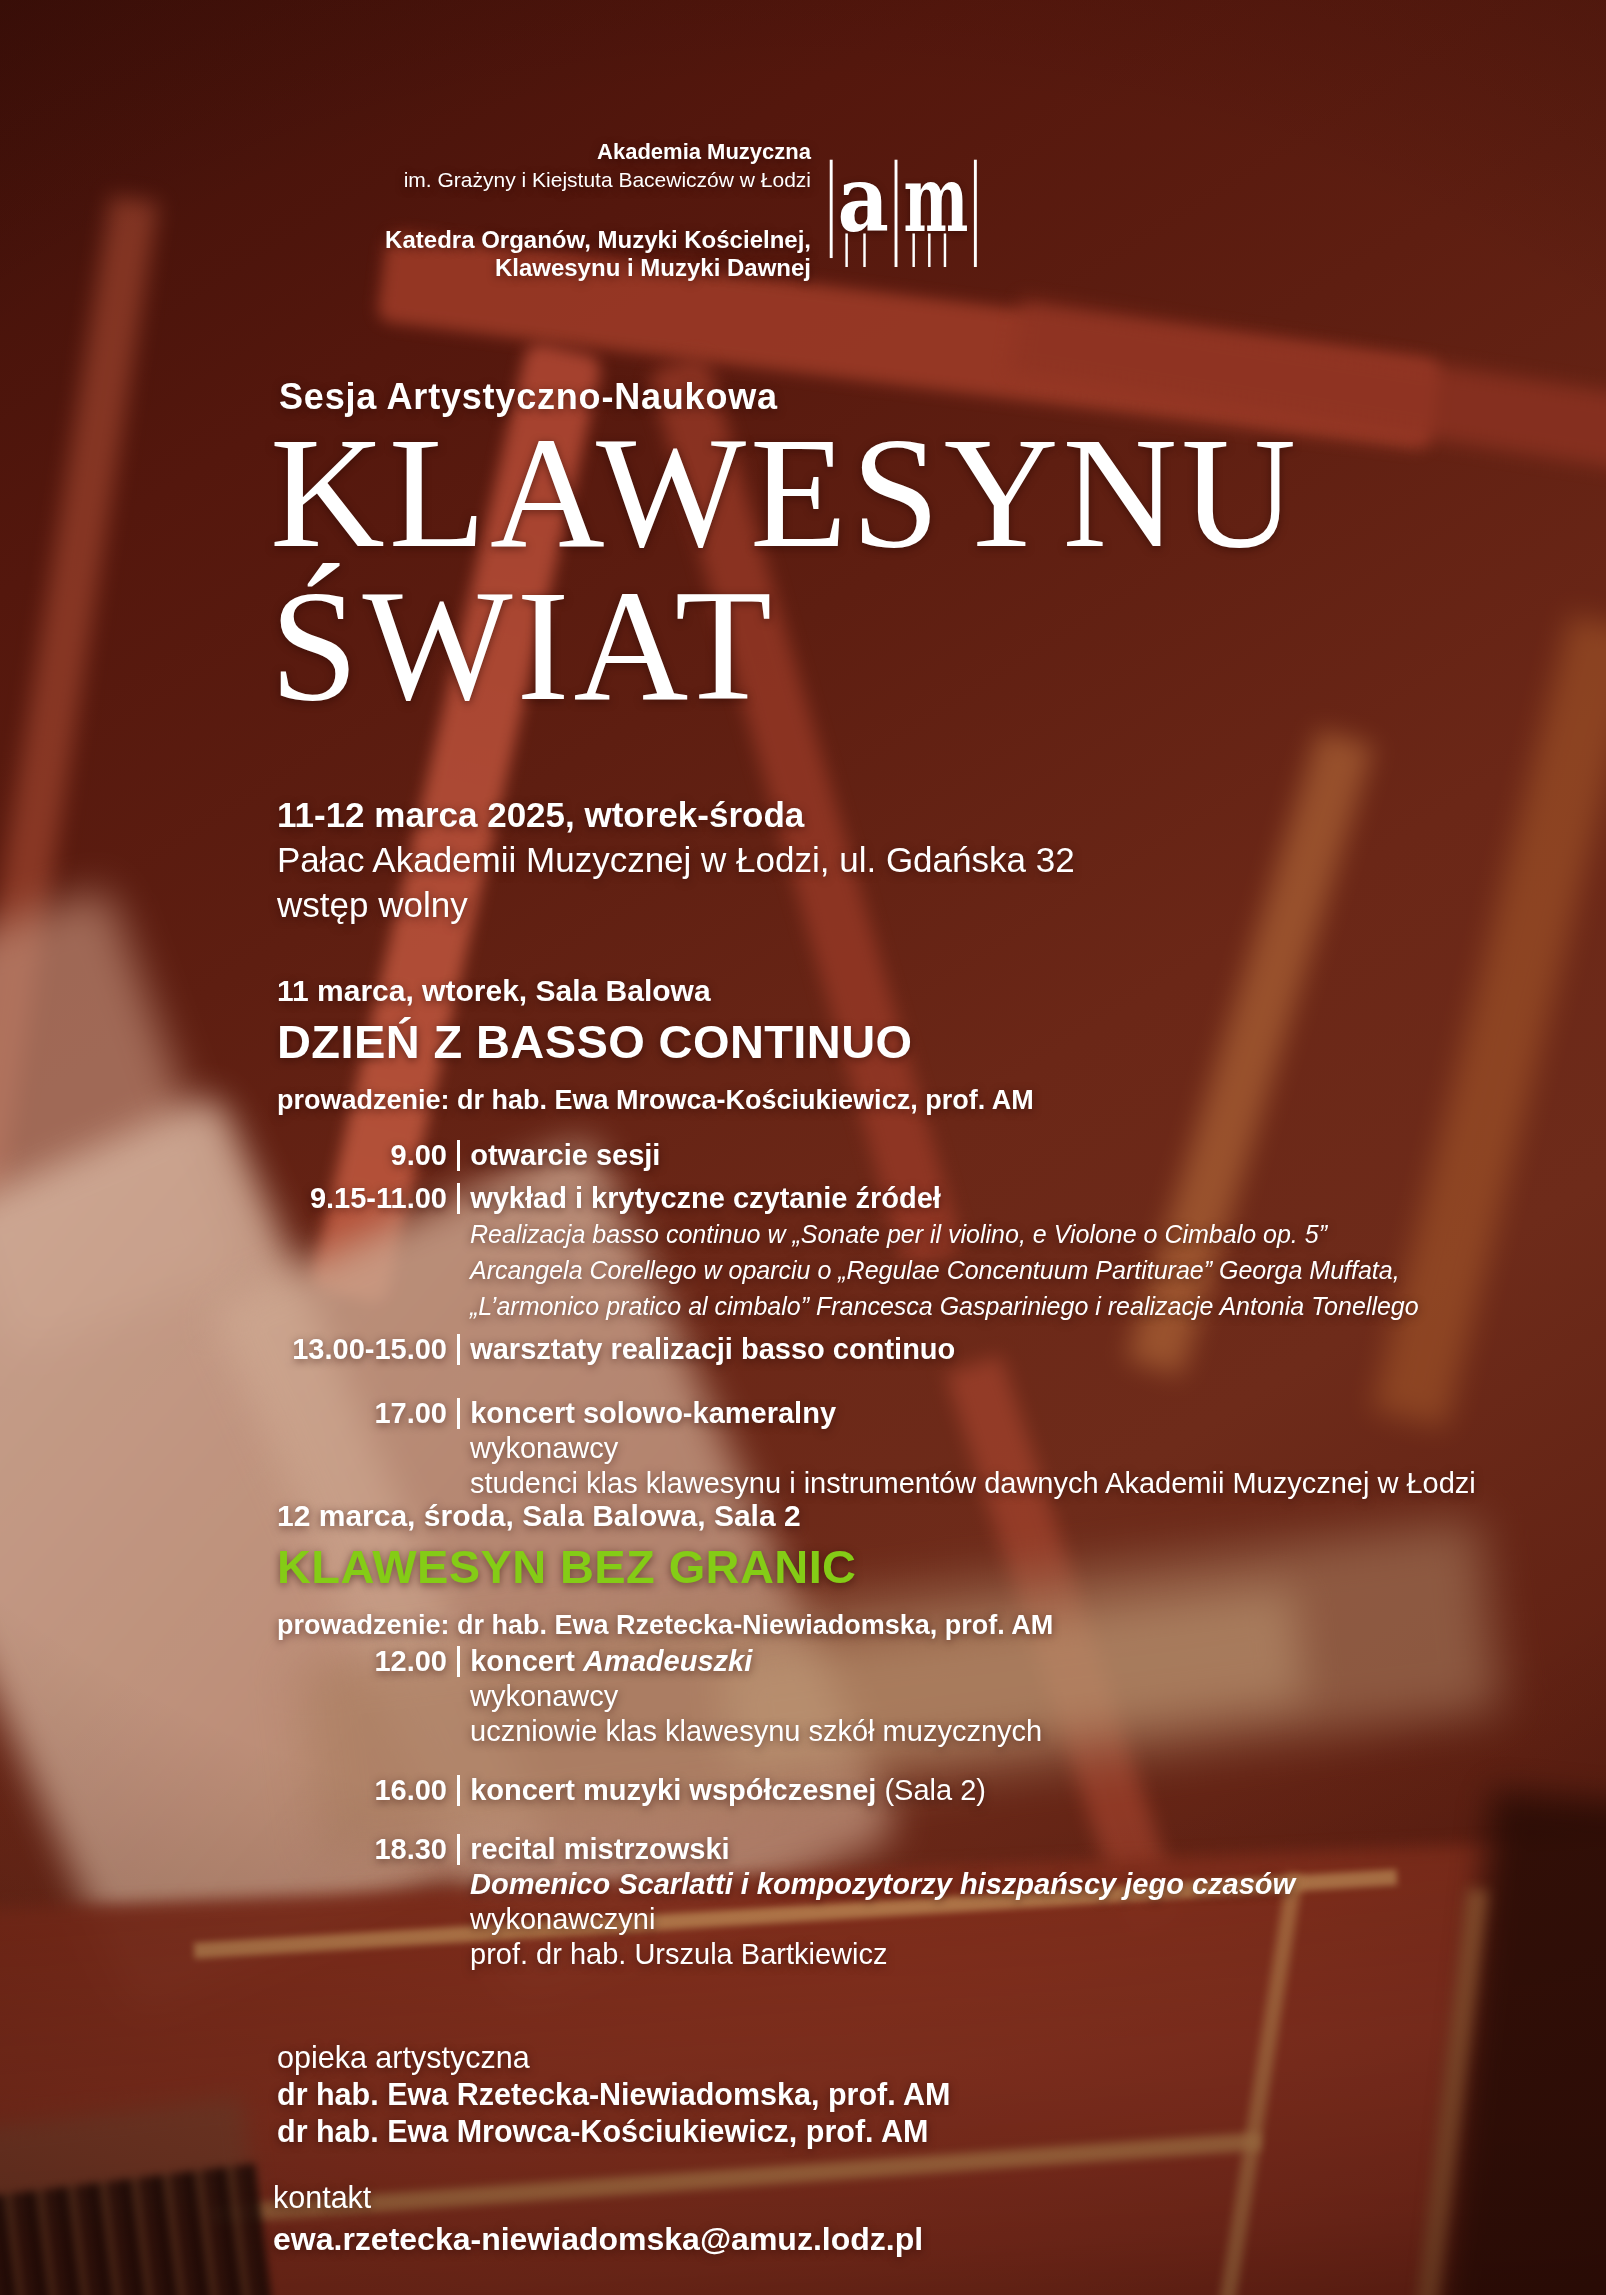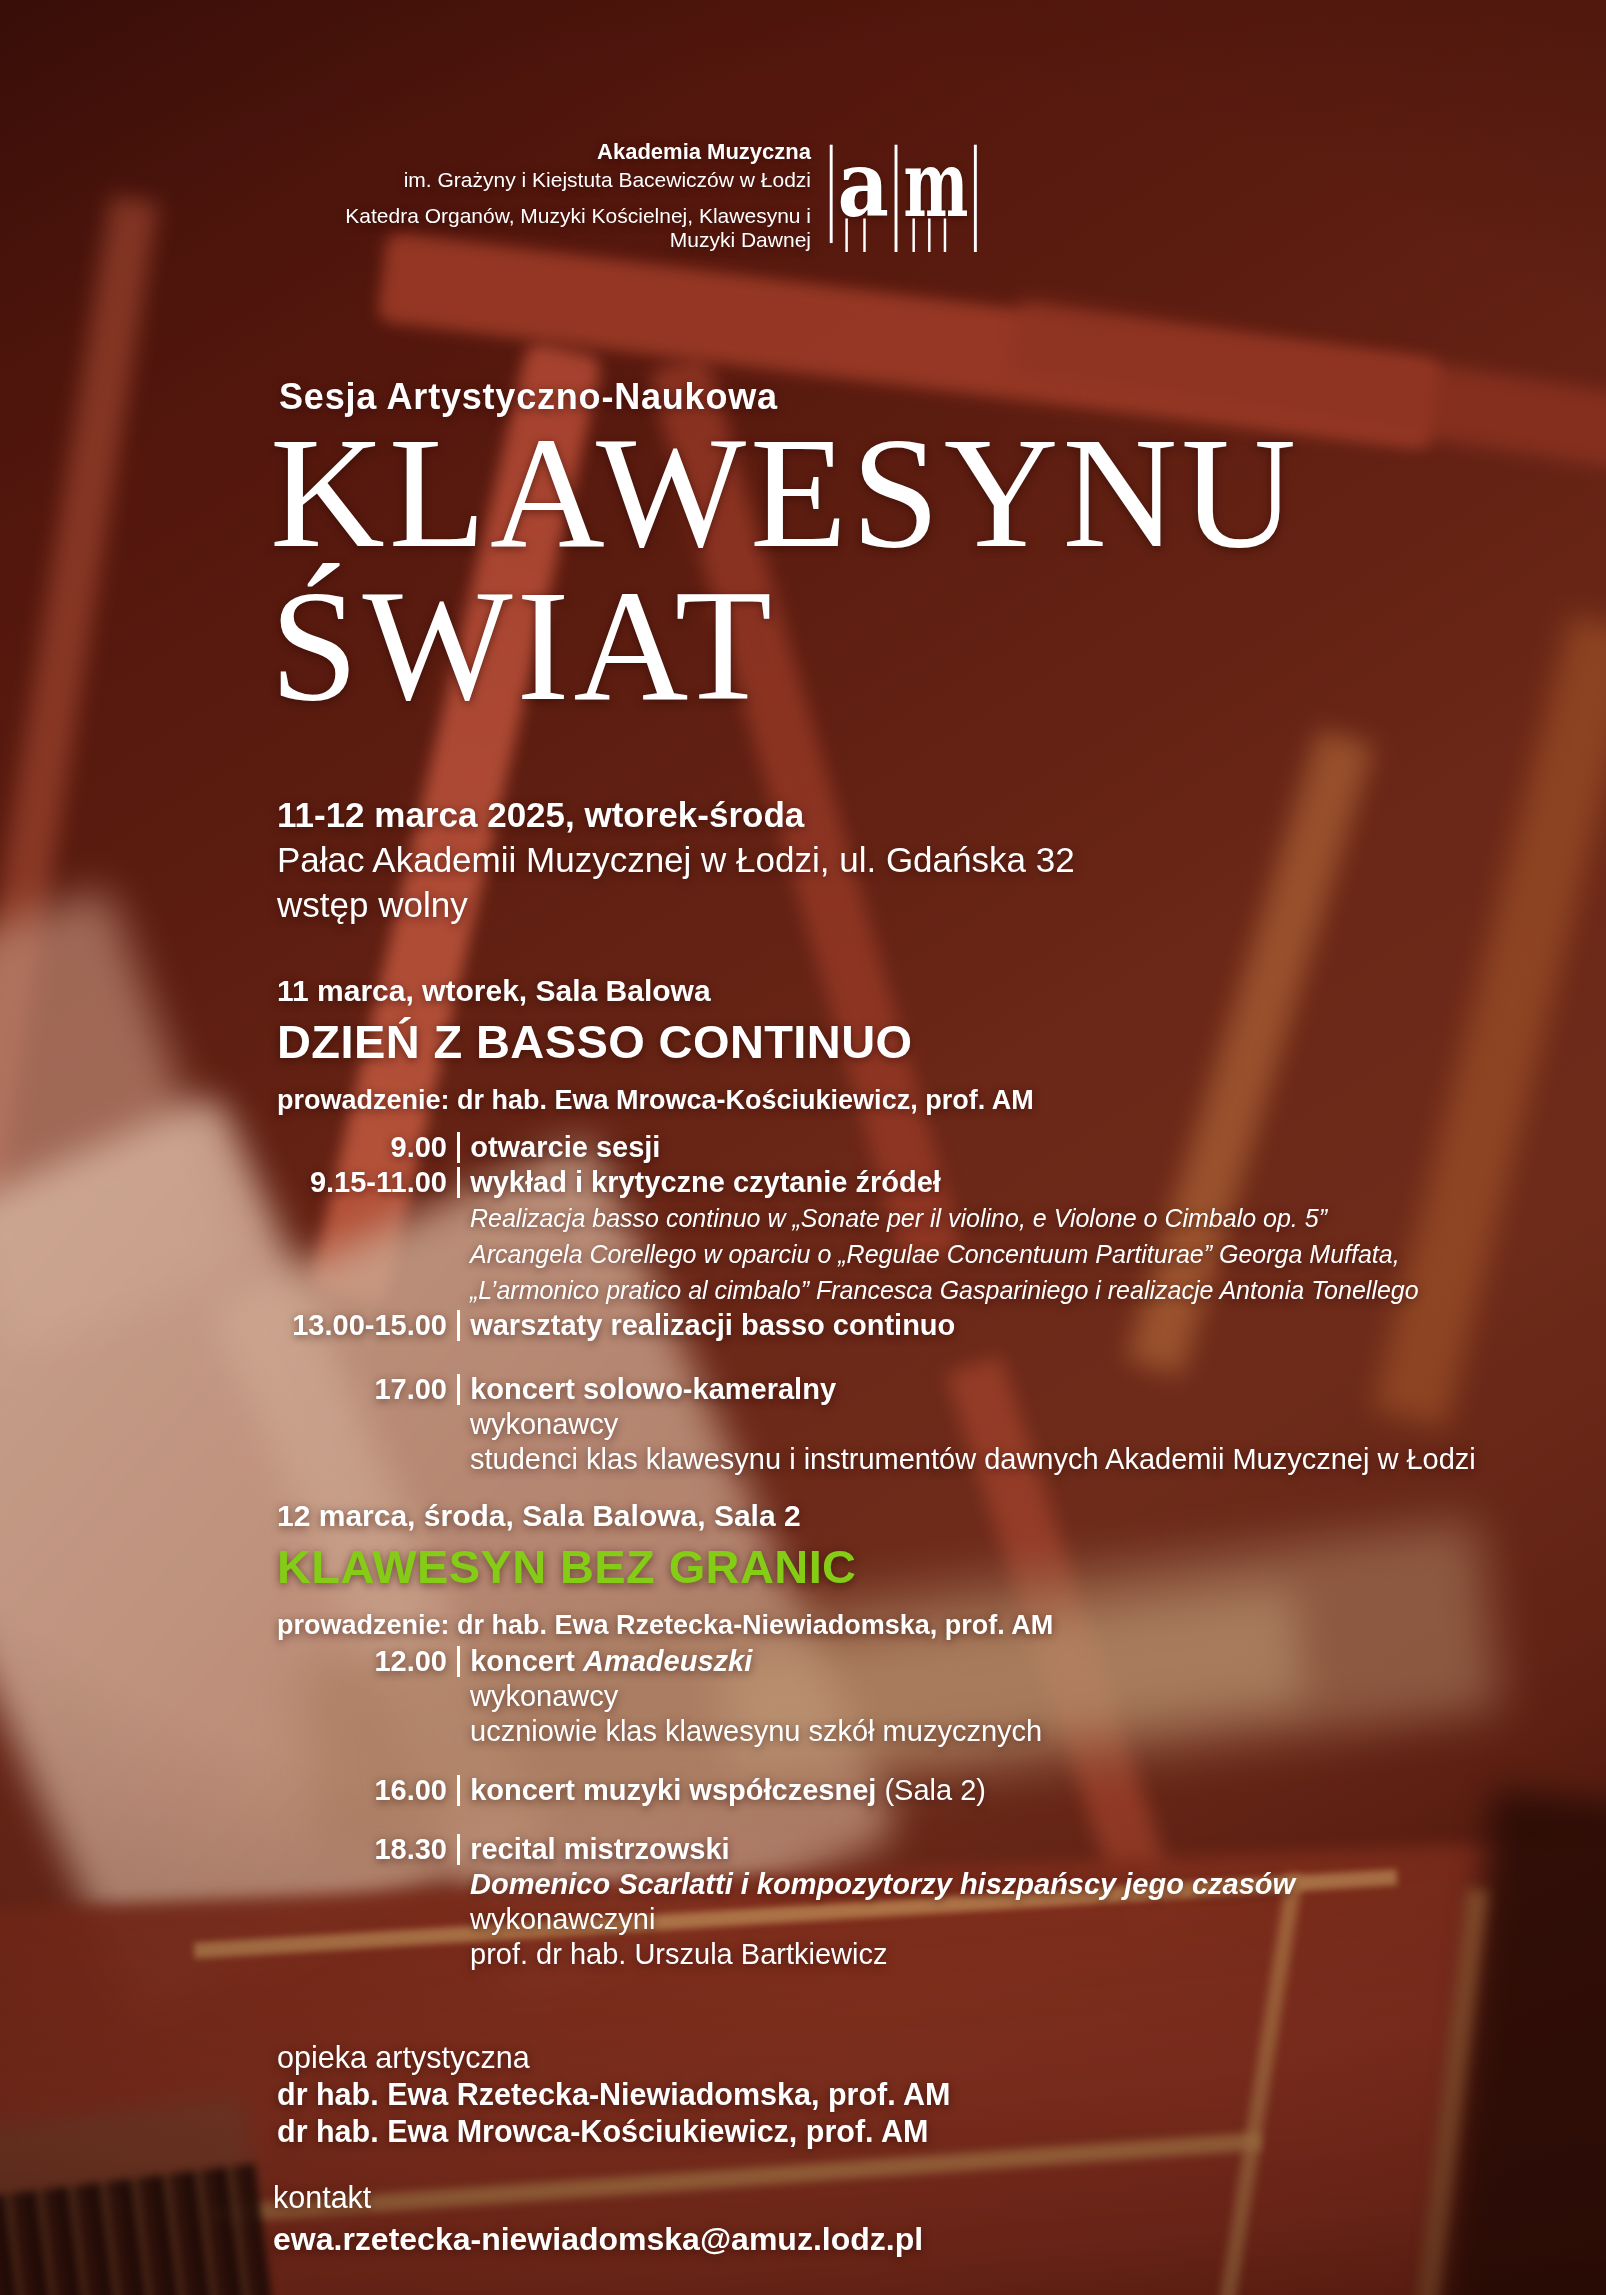--- a/index.html
+++ b/index.html
@@ -31,21 +31,21 @@
   .trim-right{left:1440px;top:1888px;width:21px;height:450px;background:#a06a3c;transform:rotate(7deg);filter:blur(6.4px);opacity:.65;}
   .keys-base{left:-32px;top:2113px;width:281px;height:104px;background:#7a4630;transform:rotate(-7deg);filter:blur(11.2px);opacity:.65;}
   .keys{left:-32px;top:2181px;width:297px;height:153px;background:repeating-linear-gradient(90deg,#1a0a06 0 13px,#6b3f26 13px 19px,#2e130c 19px 32px);transform:rotate(-7deg);filter:blur(4px);opacity:.9;}
   .bg-vignette{inset:0;background:radial-gradient(2089px 1607px at 50% 42%,transparent 55%,rgba(26,5,2,.5) 100%);}
   
   .content{position:absolute;inset:0;z-index:1;text-shadow:0 1.6px 8px rgba(40,8,4,.55);padding-left:40px;}
   .brand{position:absolute;left:277px;top:138px;display:flex;align-items:center;gap:17.7px;}
   .brand-text{width:534px;text-align:right;}
   .brand-name{font-size:22px;font-weight:700;line-height:28px;}
   .brand-sub{font-size:21px;font-weight:400;line-height:28px;}
-  .brand-dept{font-size:21px;font-weight:400;margin-top:10px;}
+  .brand-dept{font-size:24px;font-weight:700;margin-top:32px;}
   .logo{width:149px;height:114px;display:block;}
   .kicker{position:absolute;left:279px;top:376px;font-size:36px;font-weight:700;letter-spacing:0.8px;}
   .title{position:absolute;left:270px;top:416px;margin:0;font-family:"Liberation Serif","DejaVu Serif",serif;
     font-weight:400;font-size:159px;line-height:153px;letter-spacing:4px;}
   .tline{display:block;}
   .event-info{position:absolute;left:277px;top:792px;font-size:35px;line-height:45px;}
   .ei-dates{font-weight:700;}
   .day{position:absolute;left:277px;}
   .day1{top:974px;} .day2{top:1499px;}
   .day-label{font-size:30px;font-weight:700;}
@@ -56,21 +56,21 @@
   .row{display:flex;align-items:stretch;font-size:29px;line-height:35px;}
   .time{width:170px;text-align:right;font-weight:700;white-space:nowrap;}
   .sep{width:2.4px;background:#fff;margin:2.4px 10.4px;}
   .ttl{flex:1;}
   .t-bold{font-weight:700;}
   .t-ital{font-weight:700;font-style:italic;}
   .t-reg{font-weight:400;}
   .sub{margin-left:193px;font-size:29px;line-height:35px;font-weight:400;}
   .desc{font-style:italic;font-size:25px;line-height:36px;}
   .subtitle{font-weight:700;font-style:italic;}
-  .s1 .item{margin-top:0;}
+  .s1 .item{margin-top:8px;}
   .s1 .item:nth-child(4){margin-top:29px;}
   .s2 .item + .item{margin-top:24px;}
   .credits{position:absolute;left:277px;top:2039px;font-size:30.5px;line-height:37px;}
   .credits .names div{font-weight:700;}
   .contact{position:absolute;left:273px;top:2179px;font-size:30.5px;line-height:37px;}
   .email{font-weight:700;font-size:32px;margin-top:4.8px;}
 </style>
 </head>
 <body>
 

